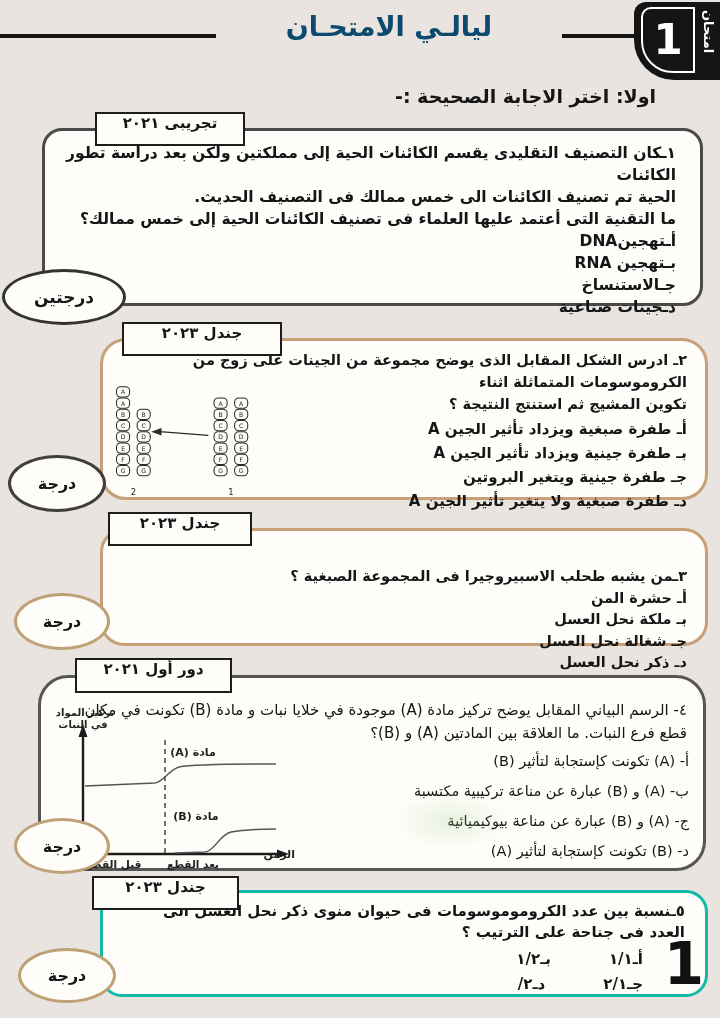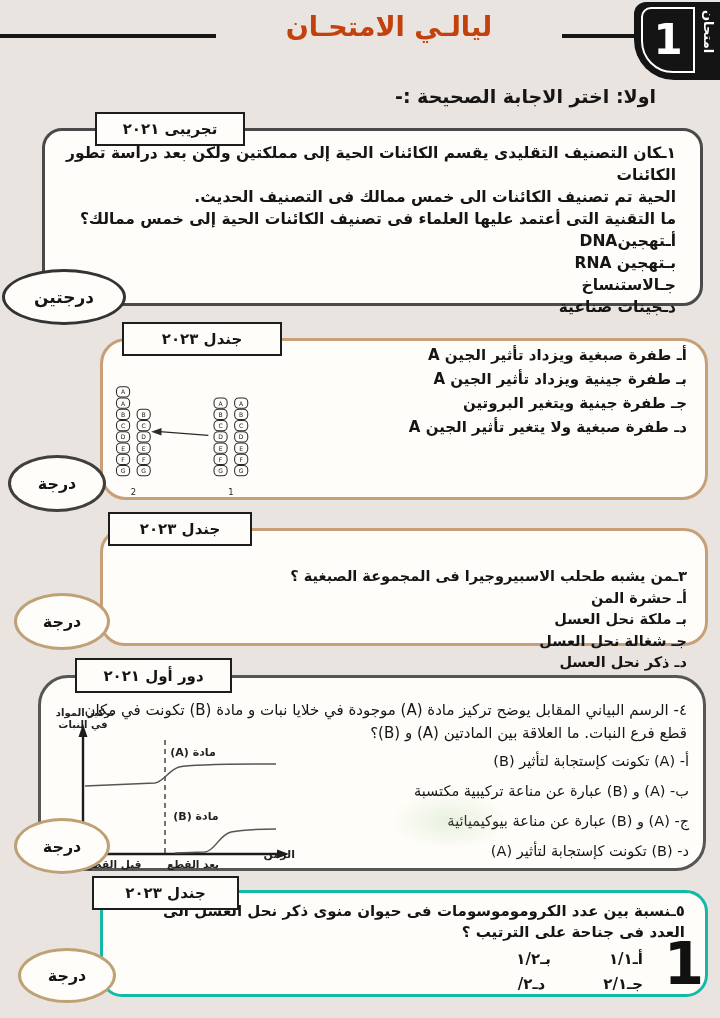--- a/index.html
+++ b/index.html
@@ -3,32 +3,32 @@
 <meta charset="utf-8">
 <style>
   html,body{margin:0;padding:0;}
   .page{position:relative;width:720px;height:1018px;background:#e9e4e0;overflow:hidden;
         font-family:"DejaVu Sans",sans-serif;direction:rtl;color:#151515;}
   
   .rule{position:absolute;height:4px;background:#161616;}
   .rule-left{left:0;top:34px;width:216px;}
   .rule-right{left:562px;top:34px;width:78px;}
   .title{position:absolute;left:218px;top:11px;width:342px;text-align:center;
-         font-size:27px;font-weight:bold;color:#c2410c;}
+         font-size:27px;font-weight:bold;color:#0c4a6e;}
   .badge{position:absolute;right:0;top:2px;width:86px;height:78px;background:#141414;
          border-radius:12px 0 0 40px;z-index:6;}
   .badge-inner{position:absolute;left:7px;top:5px;bottom:7px;right:25px;border:2px solid #ffffff;
          border-radius:10px 0 0 32px;display:flex;align-items:center;justify-content:center;}
   .badge-num{color:#fff;font-size:42px;font-weight:bold;line-height:1;font-family:"DejaVu Sans",sans-serif;}
   .badge-label{position:absolute;right:4px;top:8px;color:#fff;font-size:13px;font-weight:bold;
          writing-mode:vertical-rl;letter-spacing:1px;}
   .instruction{position:absolute;right:64px;top:85px;font-size:19px;font-weight:bold;}
   
   .tab{position:absolute;background:#fffdf9;border:2px solid #1d1d1d;z-index:3;display:flex;
-       align-items:center;justify-content:center;font-weight:bold;font-size:15px;}
+       justify-content:center;font-weight:bold;font-size:15px;}
   .tab1{left:95px;top:112px;width:146px;height:30px;}
   .tab2{left:122px;top:322px;width:156px;height:30px;}
   .tab3{left:108px;top:512px;width:140px;height:30px;}
   .tab4{left:75px;top:658px;width:153px;height:31px;}
   .tab5{left:92px;top:876px;width:143px;height:30px;}
   
   .box{position:absolute;background:#fffdf9;z-index:1;box-sizing:border-box;}
   .box1{left:42px;top:128px;width:661px;height:178px;border:3px solid #4a4a4a;border-radius:20px;}
   .box2{left:100px;top:338px;width:608px;height:162px;border:3px solid #c7a078;border-radius:26px;}
   .box3{left:100px;top:528px;width:608px;height:118px;border:3px solid #c7a078;border-radius:24px;}
@@ -93,20 +93,24 @@
     </div>
   </div>
   <div class="oval oval1">
       <span>درجتين</span>
     </div>
 
   <div class="tab tab2">
       <span>جندل ٢٠٢٣</span>
     </div>
   <div class="box box2">
+    <div class="q2q">
+      <div>٢ـ ادرس الشكل المقابل الذى يوضح مجموعة من الجينات على زوج من الكروموسومات المتماثلة اثناء</div>
+      <div>تكوين المشيج ثم استنتج النتيجة ؟</div>
+    </div>
     <div class="q2opts">
       <div>أـ طفرة صبغية ويزداد تأثير الجين A</div>
       <div>بـ طفرة جينية ويزداد تأثير الجين A</div>
       <div>جـ طفرة جينية ويتغير البروتين</div>
       <div>دـ طفرة صبغية ولا يتغير تأثير الجين A</div>
     </div>
     <svg class="chromo" viewBox="0 0 160 130">
       <g id="cg">
           <rect x="112" y="18" width="14" height="11" rx="4.5" fill="#fffdf9" stroke="#2a2a2a" stroke-width="1.1"></rect>
           <text x="119" y="26.3" font-size="6.5" text-anchor="middle">A</text>

